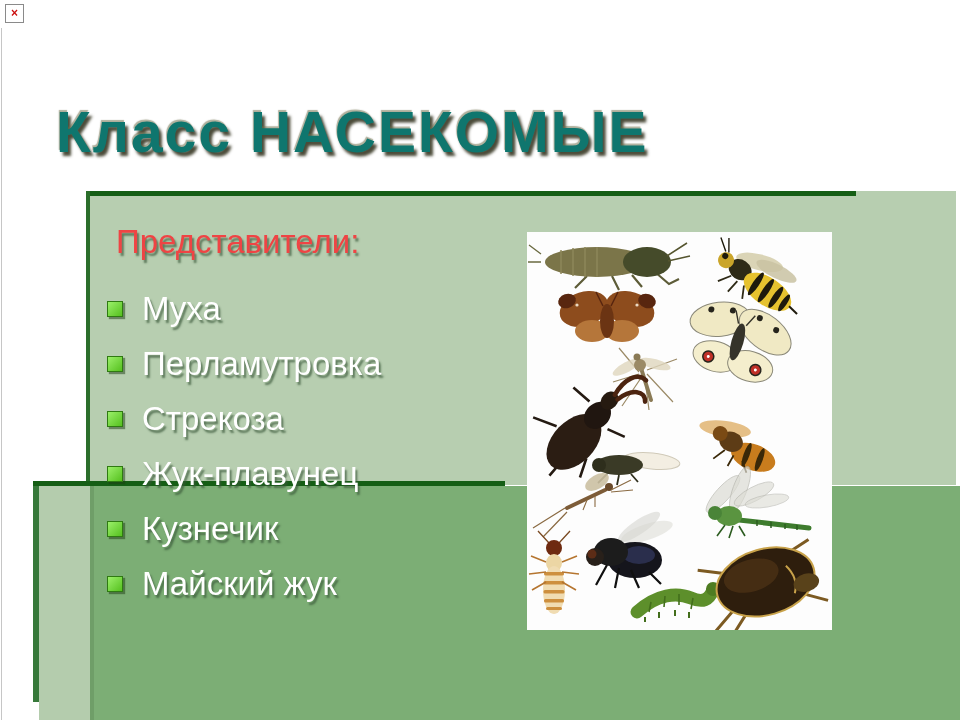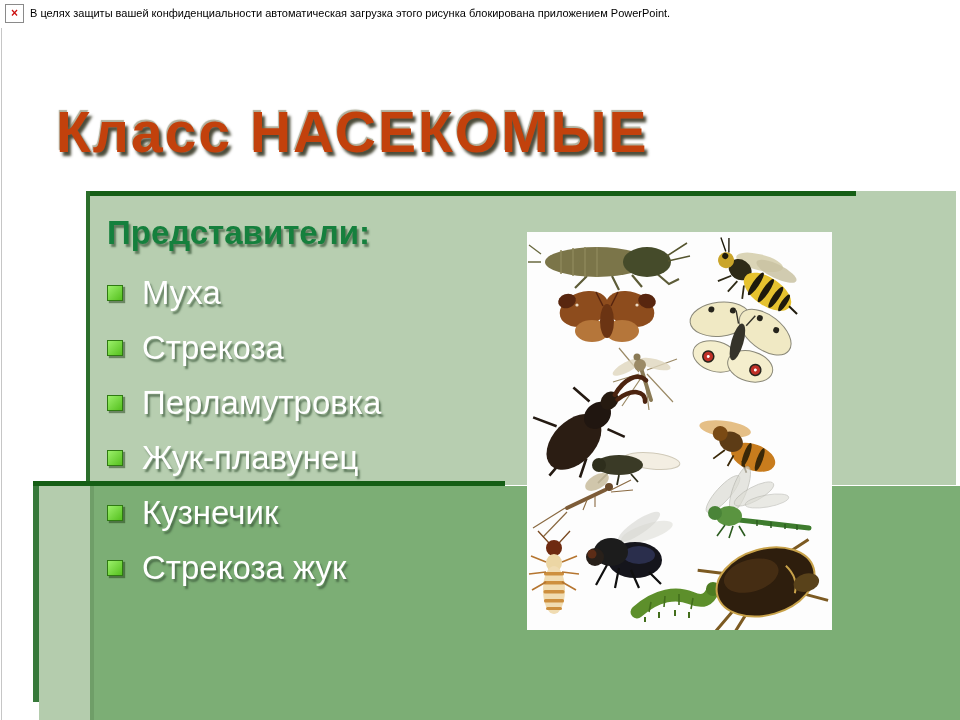--- a/index.html
+++ b/index.html
@@ -17,37 +17,37 @@
   .notice .ntext{
     position:absolute;left:30px;top:0;height:28px;line-height:26px;
     font-size:11px;color:#000000;white-space:nowrap;
   }
   
   .frame-line{position:absolute;left:1px;top:0;width:1px;height:720px;background:#c6c6c6;z-index:1;}
   
   .title{
     position:absolute;left:56px;top:58px;width:860px;height:76px;z-index:3;
     font-size:57px;font-weight:bold;letter-spacing:2px;line-height:72px;
-    color:#c2410c;
+    color:#0f766e;
     text-shadow:-1px -2px 1px rgba(110,110,75,0.55), 3px 4px 3px rgba(55,55,35,0.9);
     white-space:nowrap;
   }
   
   .panel{position:absolute;left:90px;top:191px;width:866px;height:294px;background:#b7ceb0;z-index:2;}
   .panel-top-edge{position:absolute;left:90px;top:191px;width:766px;height:5px;background:#155e15;z-index:4;}
   .panel-left-edge{position:absolute;left:86px;top:191px;width:4px;height:294px;background:#2b6e2b;z-index:4;}
   .band-main{position:absolute;left:90px;top:486px;width:870px;height:234px;background:#7cae75;z-index:2;}
   .band-seam{position:absolute;left:90px;top:486px;width:4px;height:234px;background:#6f9e68;z-index:3;}
   .band-light-strip{position:absolute;left:39px;top:486px;width:51px;height:234px;background:#b4ccad;z-index:2;}
   .band-left-edge{position:absolute;left:33px;top:481px;width:6px;height:221px;background:#37793a;z-index:3;}
   .band-top-edge{position:absolute;left:33px;top:481px;width:472px;height:5px;background:#155e15;z-index:4;}
   
   .list-layer{position:absolute;left:100px;top:203px;width:430px;z-index:6;}
   .list-heading{
-    font-size:33px;color:#15803d;line-height:46px;margin:7px;font-weight:bold;
+    font-size:33px;color:#ef4444;line-height:46px;margin:16px;font-weight:normal;
     text-shadow:2px 3px 2px rgba(55,85,55,0.7);
   }
   .blist{list-style:none;margin:9px 0 0 0;padding:0;text-align:right;}
   .blist li{height:55px;display:flex;align-items:center;}
   .bullet{
     width:14px;height:14px;margin-left:7px;margin-right:19px;flex:0 0 auto;
     background:linear-gradient(135deg,#9bf06a,#55c01e);
     border:1px solid #2f7a12;
     box-shadow:2px 2px 1px rgba(30,60,20,0.5);
   }
@@ -59,21 +59,20 @@
   .picture{position:absolute;left:527px;top:232px;width:305px;height:398px;background:#fdfdfd;z-index:5;}
   .picture svg{display:block;}
 </style>
 </head>
 <body>
 
 <div class="frame-line"></div>
 
 <div class="notice">
   <div class="xbox">×</div>
-  <div class="ntext">В целях защиты вашей конфиденциальности автоматическая загрузка этого рисунка блокирована приложением PowerPoint.</div>
 </div>
 
 <h1 class="title">Класс НАСЕКОМЫЕ</h1>
 
 <div class="panel"></div>
 <div class="panel-left-edge"></div>
 <div class="panel-top-edge"></div>
 
 <div class="band-main"></div>
 <div class="band-seam"></div>
@@ -83,37 +82,37 @@
 
 <div class="list-layer">
   <p class="list-heading">Представители:</p>
   <ul class="blist">
     <li>
       <span class="bullet"></span>
       <span class="item-label">Муха</span>
     </li>
     <li>
       <span class="bullet"></span>
+      <span class="item-label">Перламутровка</span>
+    </li>
+    <li>
+      <span class="bullet"></span>
       <span class="item-label">Стрекоза</span>
     </li>
     <li>
       <span class="bullet"></span>
-      <span class="item-label">Перламутровка</span>
-    </li>
-    <li>
-      <span class="bullet"></span>
       <span class="item-label">Жук-плавунец</span>
     </li>
     <li>
       <span class="bullet"></span>
       <span class="item-label">Кузнечик</span>
     </li>
     <li>
       <span class="bullet"></span>
-      <span class="item-label">Стрекоза жук</span>
+      <span class="item-label">Майский жук</span>
     </li>
   </ul>
 </div>
 
 <div class="picture">
   <svg width="305" height="398" viewBox="0 0 305 398">
 
     <g>
       <path d="M60,44 L48,56 M85,44 L92,58 M105,43 L115,55 M128,40 L142,52 L152,47" stroke="#5d5c38" stroke-width="2.2" fill="none"></path>
       <ellipse cx="70" cy="30" rx="52" ry="15" fill="#7b7549"></ellipse>

